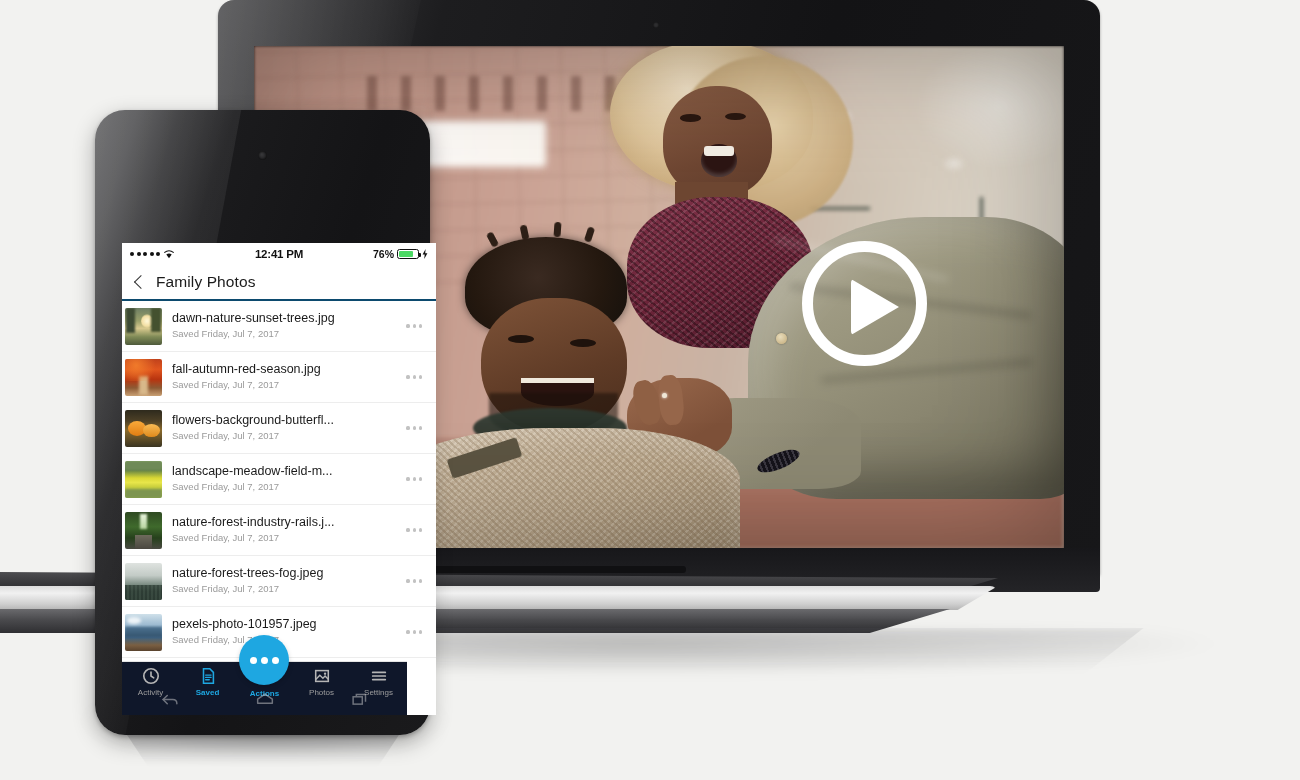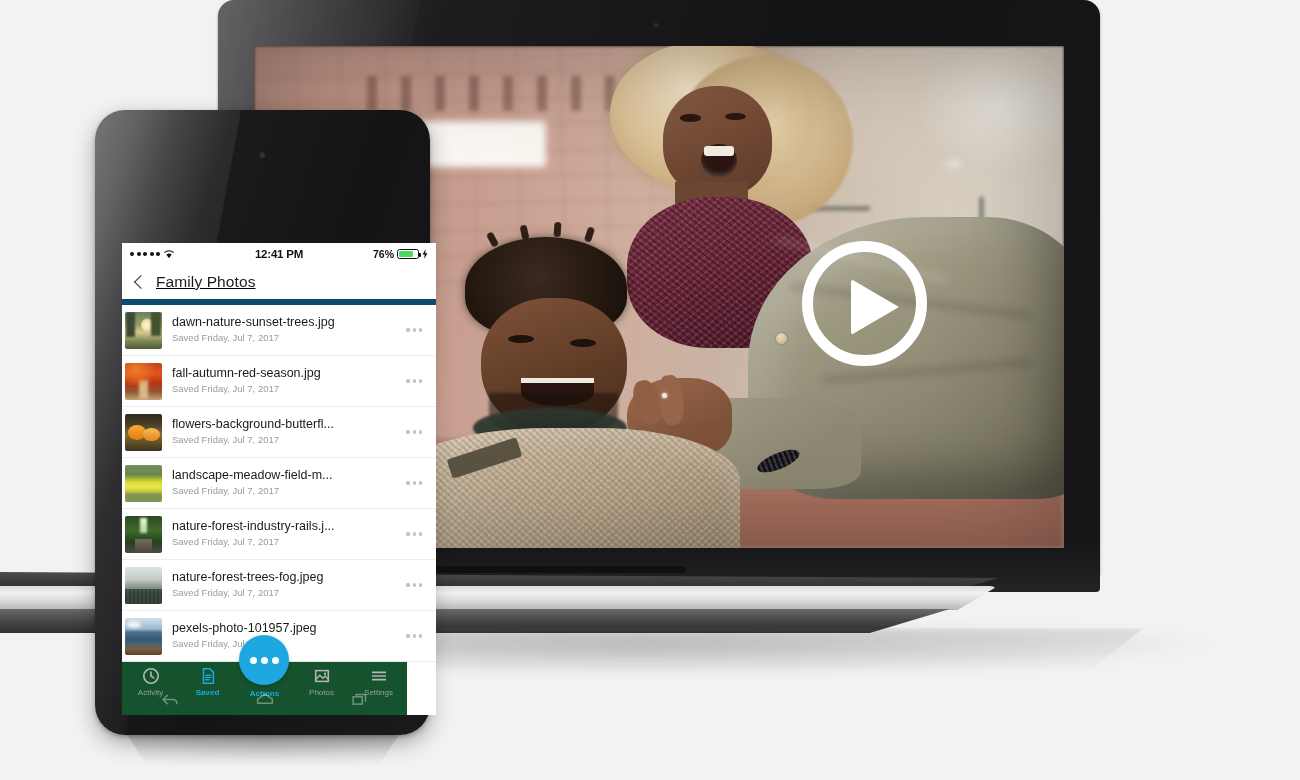--- a/index.html
+++ b/index.html
@@ -183,35 +183,35 @@
   .sb-left{display:flex;align-items:center;gap:3px;flex:1;}
   .dots{display:flex;gap:2.5px;}
   .dots i{width:4px;height:4px;border-radius:50%;background:#111;display:block;}
   .sb-center{flex:0 0 auto;font-size:11.5px;letter-spacing:-.2px;}
   .sb-right{flex:1;display:flex;align-items:center;justify-content:flex-end;gap:3px;font-size:10.5px;}
   .batt{width:22px;height:10px;border:1px solid #111;border-radius:2.5px;position:relative;padding:1px;box-sizing:border-box;}
   .batt i{display:block;height:100%;width:76%;background:#4cd964;border-radius:1px;}
   .batt:after{content:"";position:absolute;right:-3px;top:3px;width:2px;height:4px;background:#111;border-radius:0 1px 1px 0;}
 
   .navbar{height:35px;display:flex;align-items:center;gap:10px;padding:0 12px;background:#fff;
-    border-bottom:6px solid #0c4a6e;text-decoration:underline;}
+    border-bottom:2px solid #0c4a6e;}
   .back-chevron{width:9px;height:9px;border-left:1.6px solid #333;border-bottom:1.6px solid #333;
     transform:rotate(45deg);margin-left:2px;}
   .nav-title{font-size:15.5px;color:#1b1b1b;letter-spacing:.1px;}
 
   .list{background:#fff;}
   .row{display:flex;align-items:center;padding:6px 10px 6px 3px;border-bottom:1px solid #ededed;height:38px;box-sizing:content-box;}
   .thumb{width:37px;height:37px;flex:0 0 37px;border-radius:2px;overflow:hidden;position:relative;}
   .meta{flex:1;min-width:0;padding-left:10px;}
   .fname{font-size:12.5px;color:#1a1a1a;white-space:nowrap;overflow:hidden;text-overflow:ellipsis;line-height:15px;}
   .fsub{font-size:9.5px;color:#9a9a9a;line-height:14px;margin-top:1px;}
   .kebab{flex:0 0 auto;display:flex;gap:3px;padding-right:4px;}
   .kebab i{width:3.2px;height:3.2px;border-radius:50%;background:#c2c2c2;display:block;}
 
-  .tabbar{position:absolute;left:0;bottom:0;width:285px;height:48px;background:#14532d;
+  .tabbar{position:absolute;left:0;bottom:0;width:285px;height:48px;background:#0f172a;
     border-top:1px solid #e4e4e4;display:flex;align-items:flex-start;padding-top:5px;}
   .tab{flex:1;display:flex;flex-direction:column;align-items:center;gap:3px;}
   .tab-label{font-size:8px;color:#9d9d9d;}
   .tab.active .tab-label{color:#1ea7e1;font-weight:bold;}
   .tab.fab .tab-label{color:#1ea7e1;font-weight:bold;margin-top:22px;}
   .fab-circle{position:absolute;left:117px;bottom:30px;width:50px;height:50px;border-radius:50%;
     background:#1ea7e1;display:flex;align-items:center;justify-content:center;gap:4px;
     box-shadow:0 2px 5px rgba(0,0,0,.18);}
   .fab-circle i{width:7px;height:7px;border-radius:50%;background:#fff;display:block;}
 </style>

